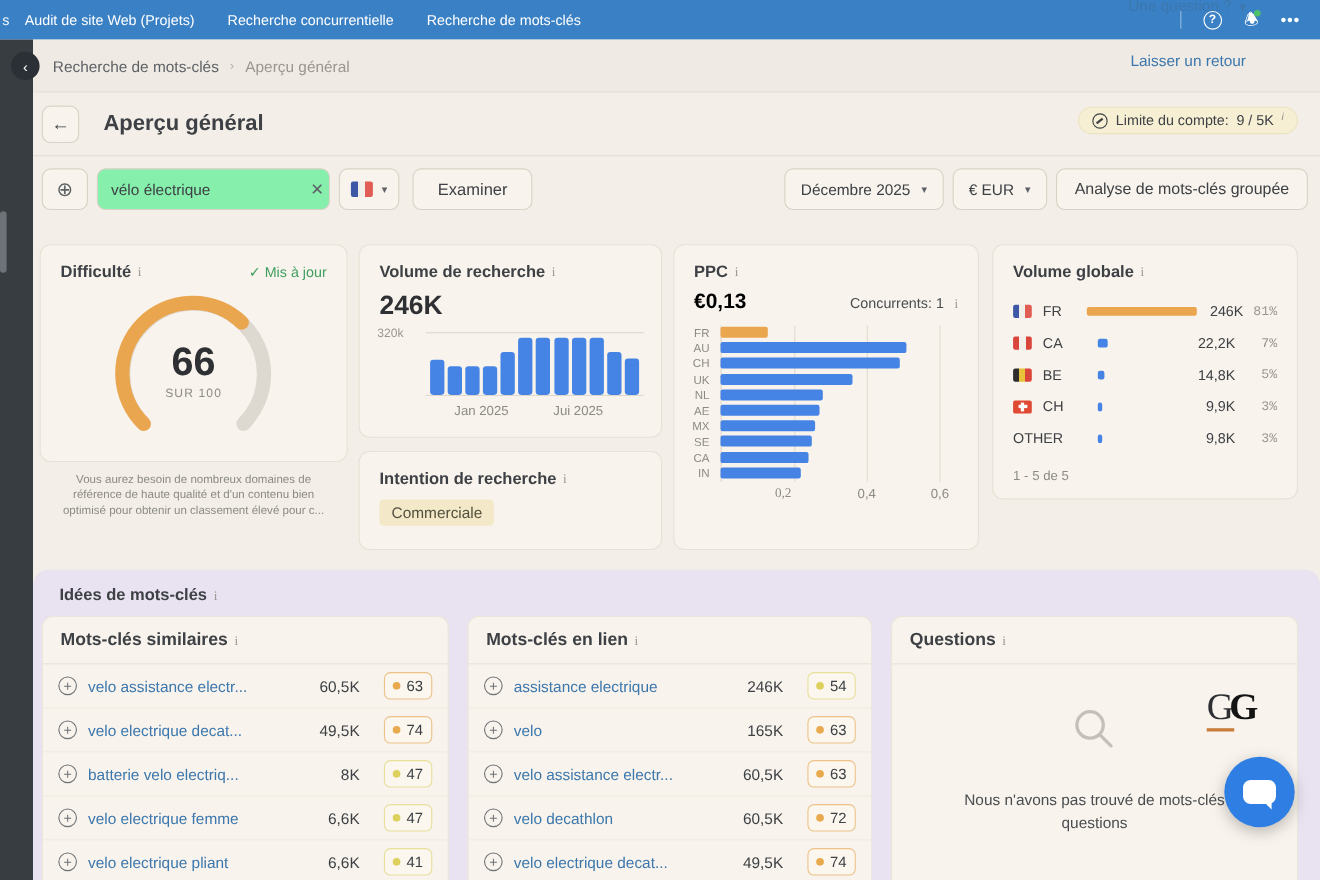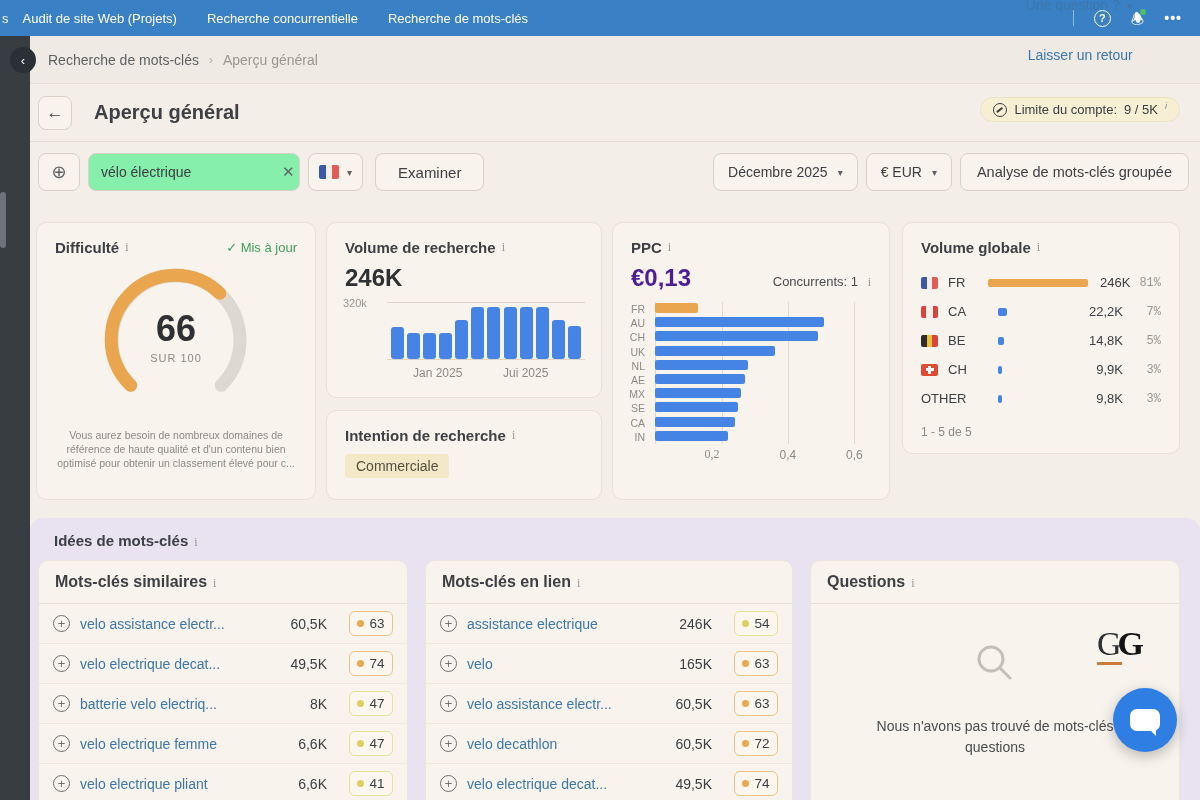--- a/index.html
+++ b/index.html
@@ -55,42 +55,42 @@
   .toolbar .spacer { flex:1; }
   .date-select, .cur-select { padding:16px 14px; gap:10px; margin-right:8px; }
   .group-btn { margin-right:11px; padding:0 16px; font-size:14.5px; }
 
   
   .card { position:absolute; background:#f8f3ec; border:1px solid #e8e1d6; border-radius:10px; }
   .card-head { display:flex; align-items:center; padding:16px 18px 0 18px; font-size:15px; font-weight:bold; color:#3d4044; }
   .info-i { font-size:12px; color:#9b978f; font-weight:normal; font-family:"Liberation Serif", serif; margin-left:6px; }
   .updated { margin-left:auto; color:#3f9e5f; font-size:13px; font-weight:normal; }
 
-  .c-diff { left:36px; top:222px; width:280px; height:278px; }
+  .c-diff { left:36px; top:222px; width:280px; height:198px; }
   .gauge-box { position:relative; width:176px; margin:6px auto 0 auto; }
   .gauge-center { position:absolute; left:0; top:46px; width:176px; text-align:center; }
   .gauge-score { font-size:36px; font-weight:bold; color:#2e3033; }
   .gauge-sub { font-size:11px; letter-spacing:1px; color:#8b8b85; margin-top:2px; }
   .verdict { text-align:center; font-size:12.5px; font-weight:bold; letter-spacing:.5px; margin-top:-14px; }
   .diff-desc { margin:12px 16px 0 16px; text-align:center; font-size:10.5px; line-height:1.35; color:#8b8b85; }
 
   .c-vol { left:326px; top:222px; width:276px; height:176px; }
   .big-num { padding:8px 18px 0 18px; font-size:24px; font-weight:bold; color:#2e3033; }
   .vchart { position:relative; margin:10px 16px 0 16px; height:78px; }
   .vchart .ylab { position:absolute; left:0; top:-5px; font-size:11px; color:#9b978f; }
   .vchart .plot { position:absolute; left:44px; right:0; top:0; bottom:20px; border-top:1px solid #ddd6cb; border-bottom:1px solid #ddd6cb; display:flex; align-items:flex-end; justify-content:space-between; padding:0 4px; }
   .vbar { width:13px; background:#4584e4; border-radius:3px; }
   .vchart .xlab { position:absolute; bottom:0; font-size:12px; color:#8b8b85; }
 
   .c-intent { left:326px; top:410px; width:276px; height:90px; }
   .intent-badge { display:inline-block; margin:10px 0 0 18px; background:#f3e8c7; color:#53503f; font-size:14px; padding:4px 11px; border-radius:4px; }
 
   .c-ppc { left:612px; top:222px; width:278px; height:278px; }
   .ppc-top { display:flex; align-items:baseline; padding:8px 18px 0 18px; }
-  .ppc-top .big { font-size:24px; font-weight:bold; color:#4c1d95;text-align:center; }
+  .ppc-top .big { font-size:19px; font-weight:bold; color:#000000;text-align:center; }
   .ppc-top .comp { margin-left:auto; font-size:13px; color:#4a4d50; }
   .hchart { position:relative; margin:10px 18px 0 6px; height:160px; }
   .hplot { position:absolute; left:36px; right:0; top:0; bottom:18px; border-left:1px solid #ddd6cb; }
   .hgrid { position:absolute; top:0; bottom:0; width:1px; background:#e2dbd0; }
   .hrow { position:absolute; left:0; right:0; display:flex; align-items:center; }
   .hrow .hlab { width:32px; text-align:right; font-size:10.5px; color:#8b8b85; padding-right:6px; }
   .hbar { position:absolute; left:36px; height:10px; border-radius:2px; background:#4584e4; }
   .hxlab { position:absolute; bottom:0; font-size:12px; color:#8b8b85; transform:translateX(-50%); }
 
   .c-glob { left:902px; top:222px; width:278px; height:232px; }

